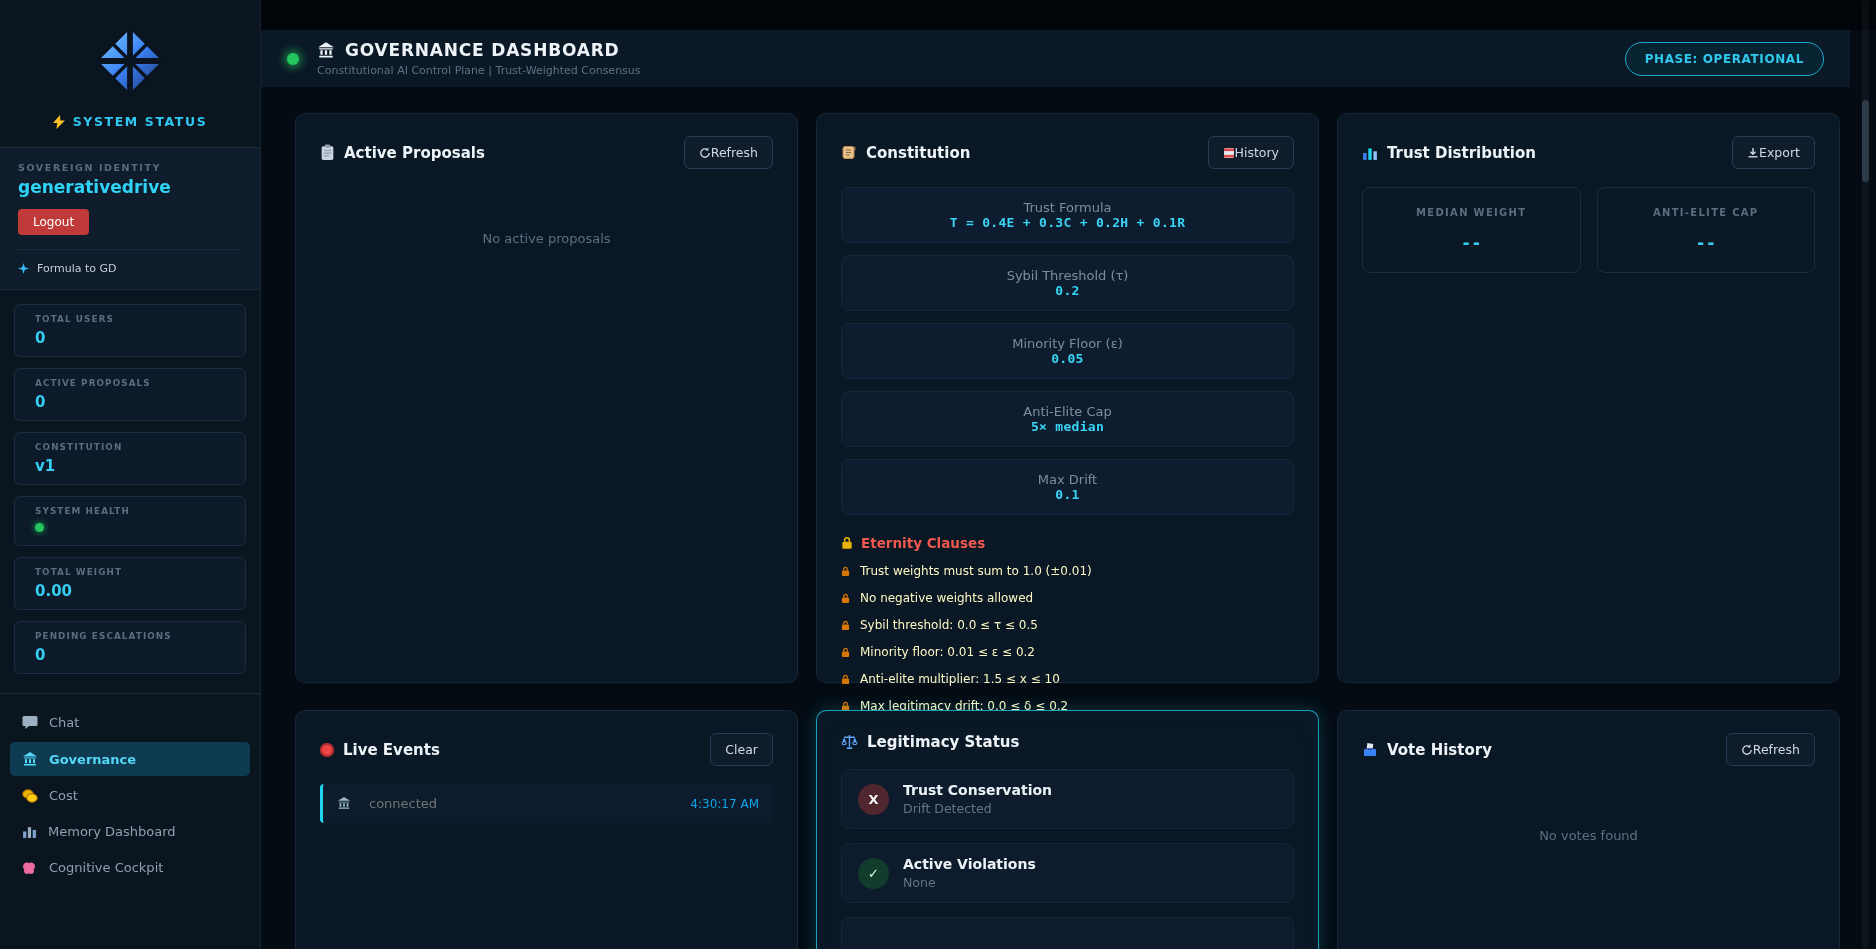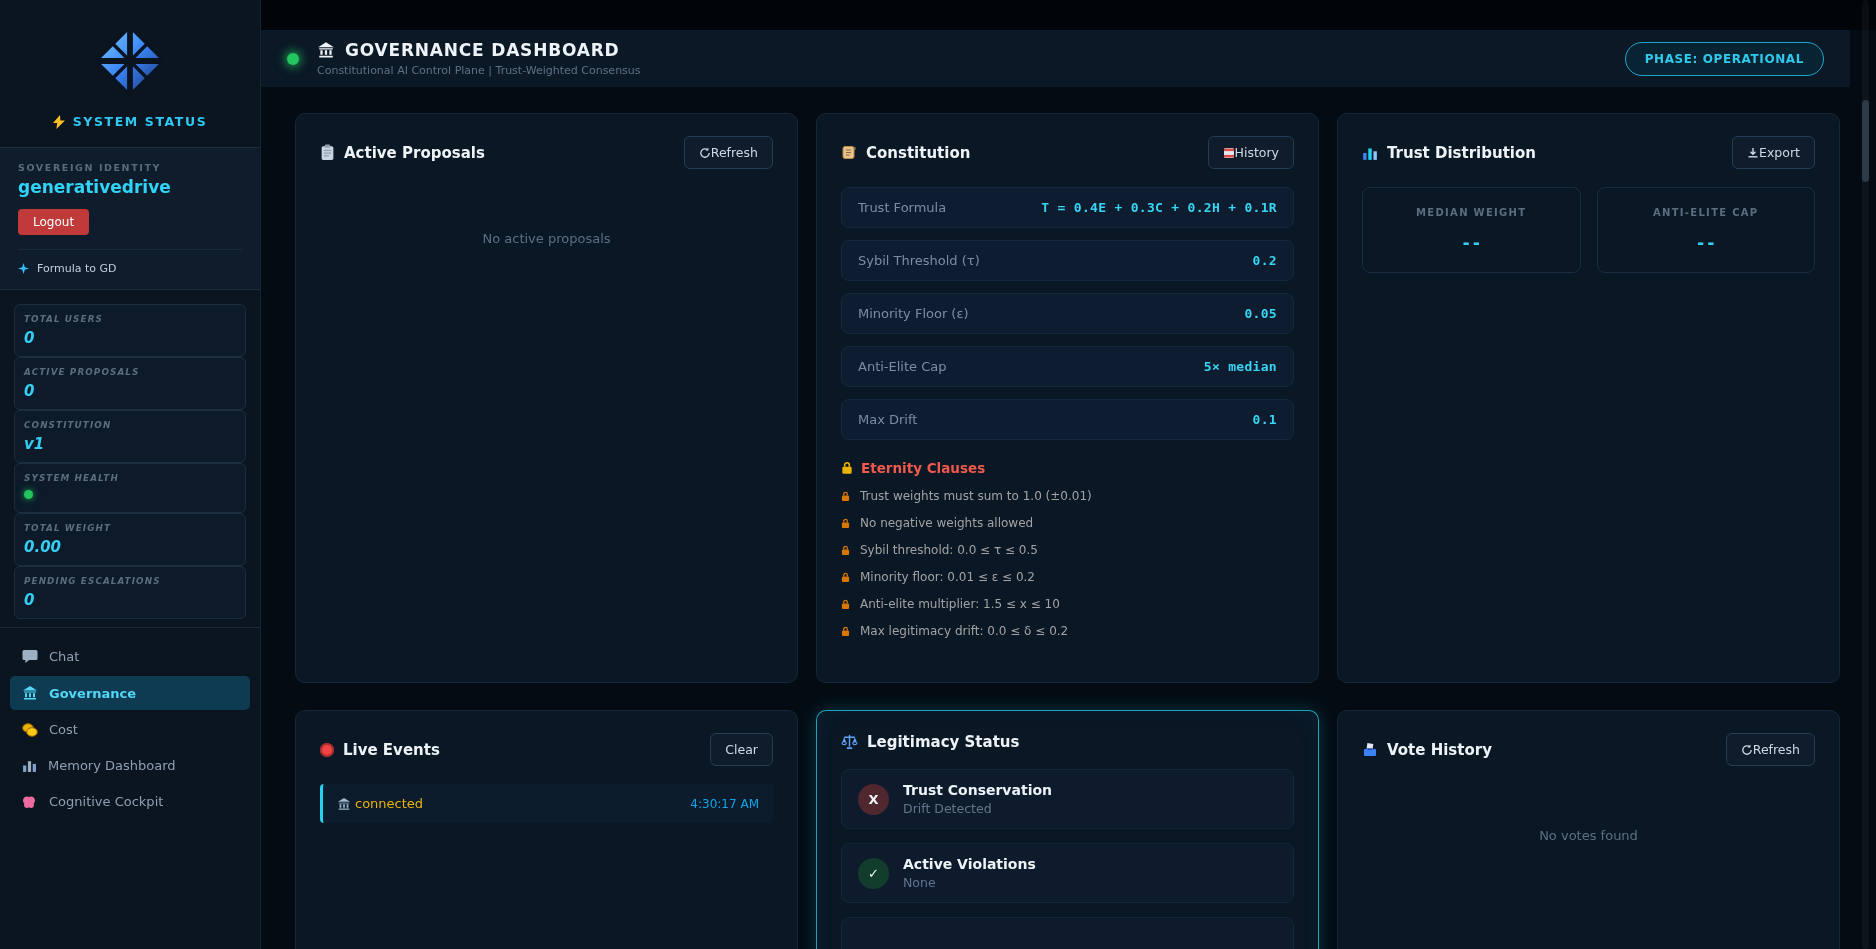--- a/index.html
+++ b/index.html
@@ -36,21 +36,21 @@
     font-family:inherit;
   }
   .licensed {
     margin-top:14px; padding-top:12px; border-top:1px solid #1b2a3a;
     display:flex; align-items:center; gap:8px;
     font-size:11px; color:#c3cedb;
   }
   .stats { padding:14px 14px 4px; }
   .stat-card {
     border:1px solid #1d2d40; background:#0c1a29; border-radius:6px;
-    padding:9px 9px; font-style:italic;
+    padding:9px 20px; margin-bottom:11px;
   }
   .stat-label { font-size:8.8px; color:#5c6d80; letter-spacing:1.1px; font-weight:bold; }
   .stat-value { font-size:15px; color:#35cdf2; font-weight:bold; margin-top:5px; }
   .health-dot {
     display:inline-block; width:9px; height:9px; border-radius:50%;
     background:#22c55e; box-shadow:0 0 7px rgba(34,197,94,.9); margin-top:7px;
   }
   .nav { border-top:1px solid #1b2a3a; margin-top:4px; padding:12px 10px; }
   .nav-item {
     display:flex; align-items:center; gap:11px;
@@ -100,47 +100,47 @@
     display:inline-flex; align-items:center; 
     background:#0e1c2c; border:1px solid #263c54; color:#cfd9e4;
     font-size:12.5px; padding:8px 14px; border-radius:6px; cursor:pointer;
     font-family:inherit;
   }
   .empty { color:#5d7083; font-size:13px; text-align:center; margin-top:62px; }
 
   .param-row {
     display:flex; justify-content:space-between; align-items:center;
     background:#0d1d2f; border:1px solid #15293e; border-radius:8px;
-    padding:12px 16px; margin-bottom:12px;
+    padding:12px 16px; margin-bottom:12px;flex-direction:column;
   }
   .param-label { color:#7d8da0; font-size:13px; }
   .param-value {
     font-family:"DejaVu Sans Mono","Liberation Mono",monospace;
     color:#38d5f5; font-size:13px; font-weight:bold; letter-spacing:.3px;
   }
   .eternity-title {
     display:flex; align-items:center; gap:8px;
     color:#f0594d; font-weight:bold; font-size:13.5px; margin:20px 0 4px;
   }
-  .clause { display:flex; align-items:center; gap:10px; margin-top:13px; font-size:12px; color:#a3a3a3; }
+  .clause { display:flex; align-items:center; gap:10px; margin-top:13px; font-size:12px; color:#fef9c3; }
 
   .metrics { display:grid; grid-template-columns:1fr 1fr; gap:16px; margin-top:14px; }
   .metric { border:1px solid #1c2c40; border-radius:8px; padding:19px 10px; text-align:center; }
   .metric-label { font-size:10px; color:#5c6d80; letter-spacing:1.3px; font-weight:bold; }
   .metric-value {
     font-family:"DejaVu Sans Mono","Liberation Mono",monospace;
     font-size:17px; color:#35cdf2; font-weight:bold; margin-top:15px;
   }
 
   .event-row {
     display:flex; justify-content:space-between; align-items:center;
     background:#0d1c2d; border-left:3px solid #22d3ee; border-radius:4px;
     padding:12px 14px; margin-top:14px;
   }
-  .event-left { display:flex; align-items:center; gap:4px; font-size:13px; color:#eab308; }
+  .event-left { display:flex; gap:18px; font-size:13px; color:#737373; }
   .event-time { font-size:12px; color:#0ea5e9; }
 
   .status-row {
     display:flex; align-items:center; gap:14px;
     background:#0d1b2c; border:1px solid #152638; border-radius:8px;
     padding:12px 16px; margin-bottom:14px; min-height:60px;
   }
   .status-icon {
     width:31px; height:31px; border-radius:50%; flex-shrink:0;
     display:flex; align-items:center; justify-content:center;

